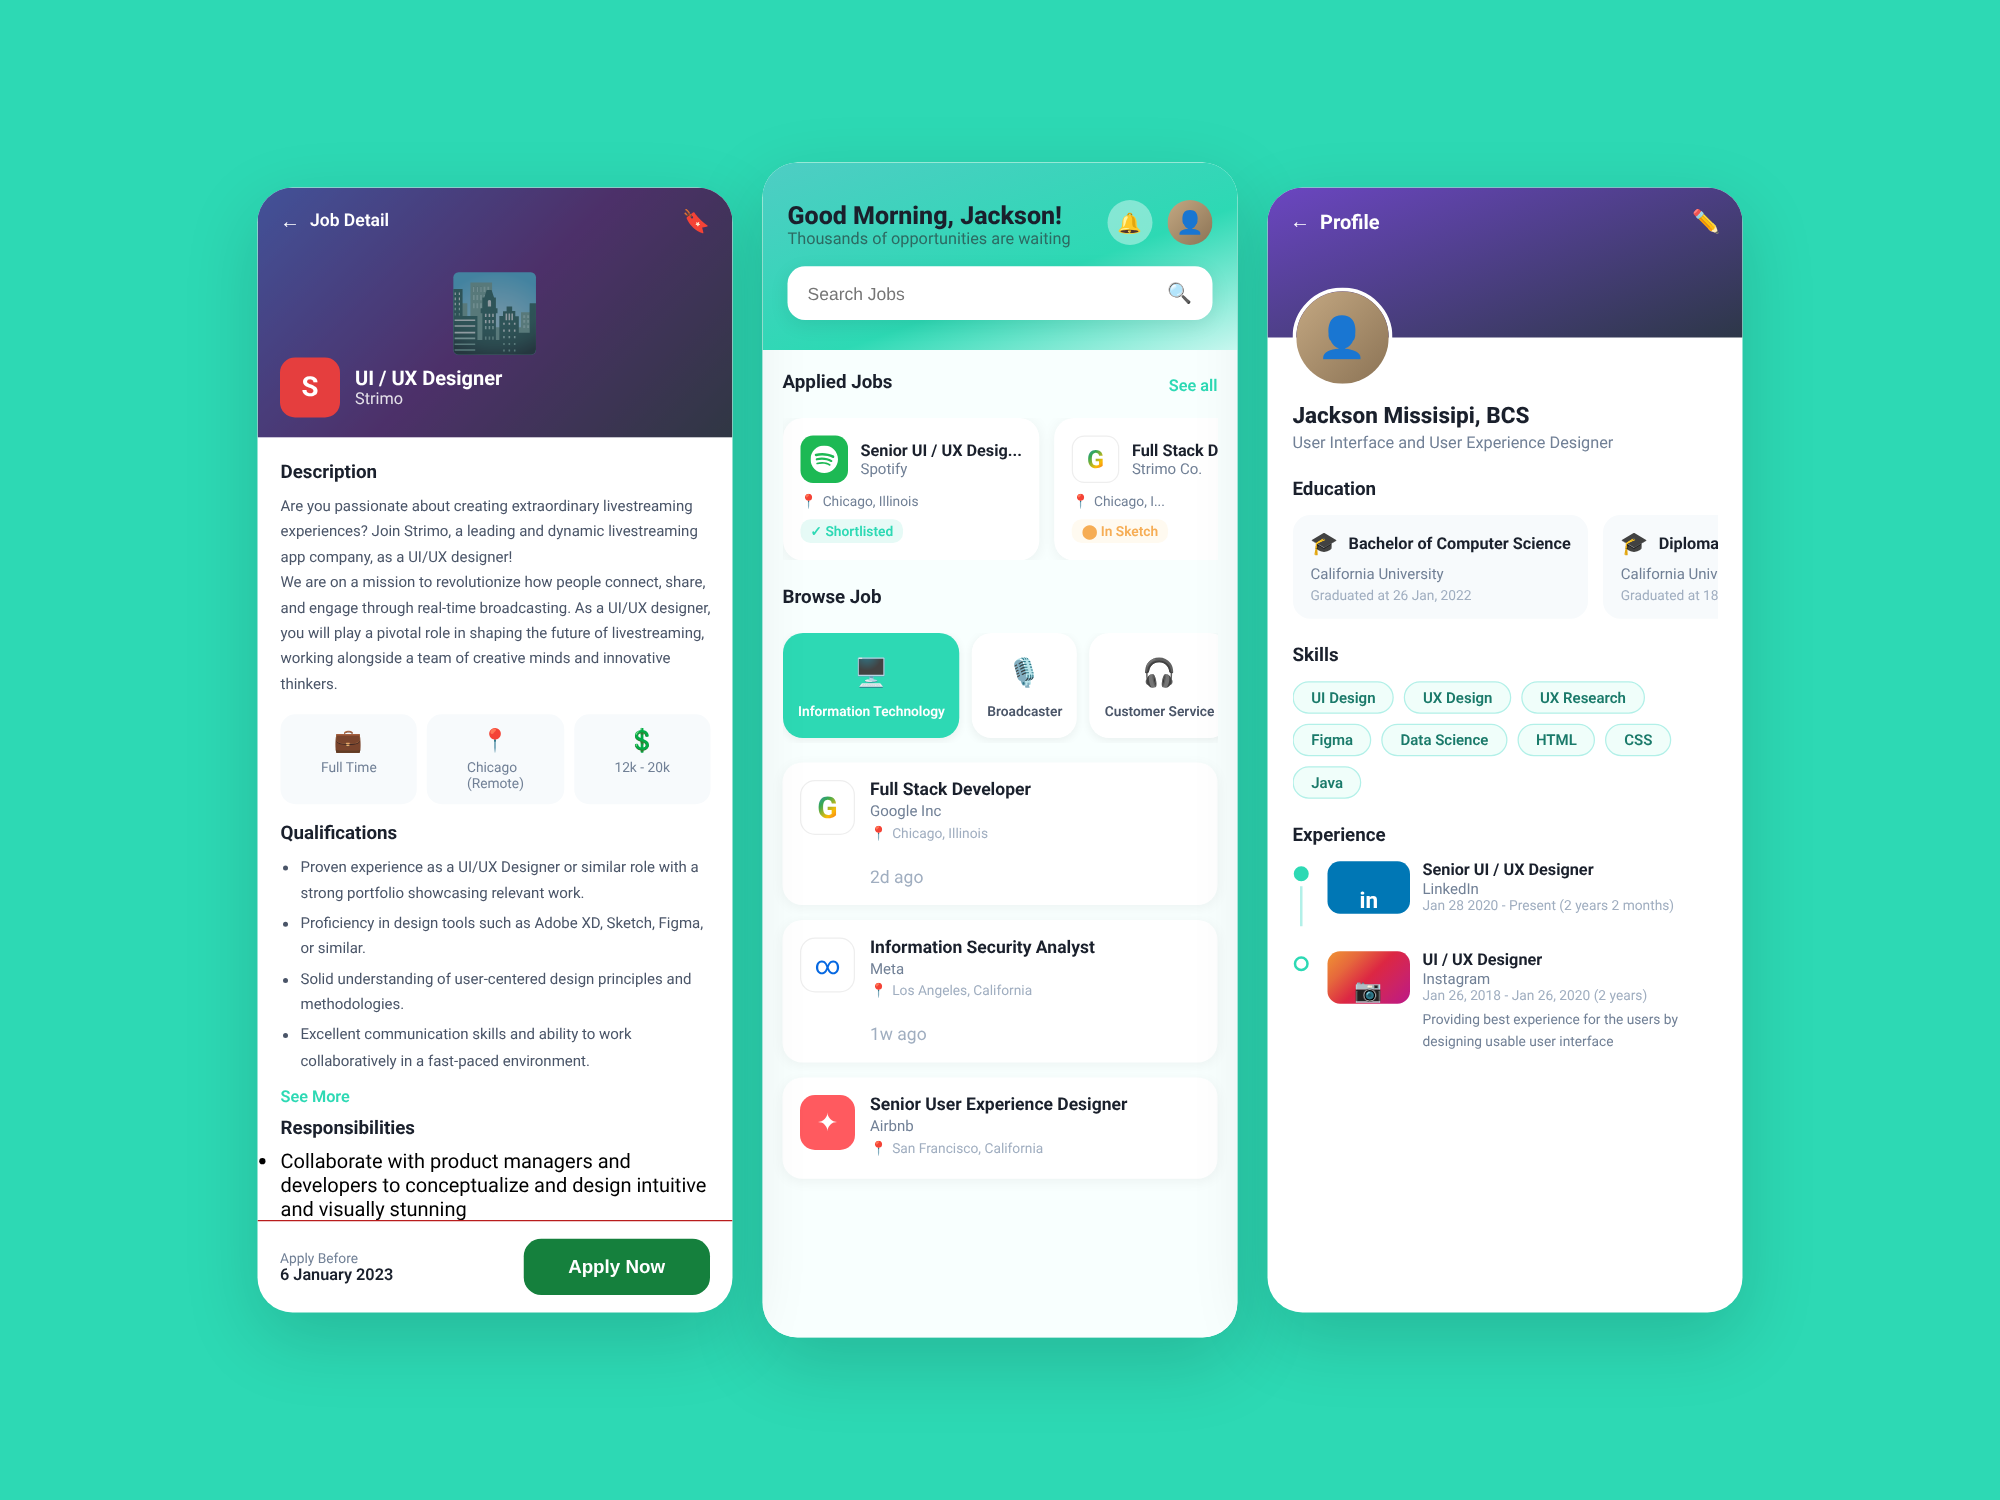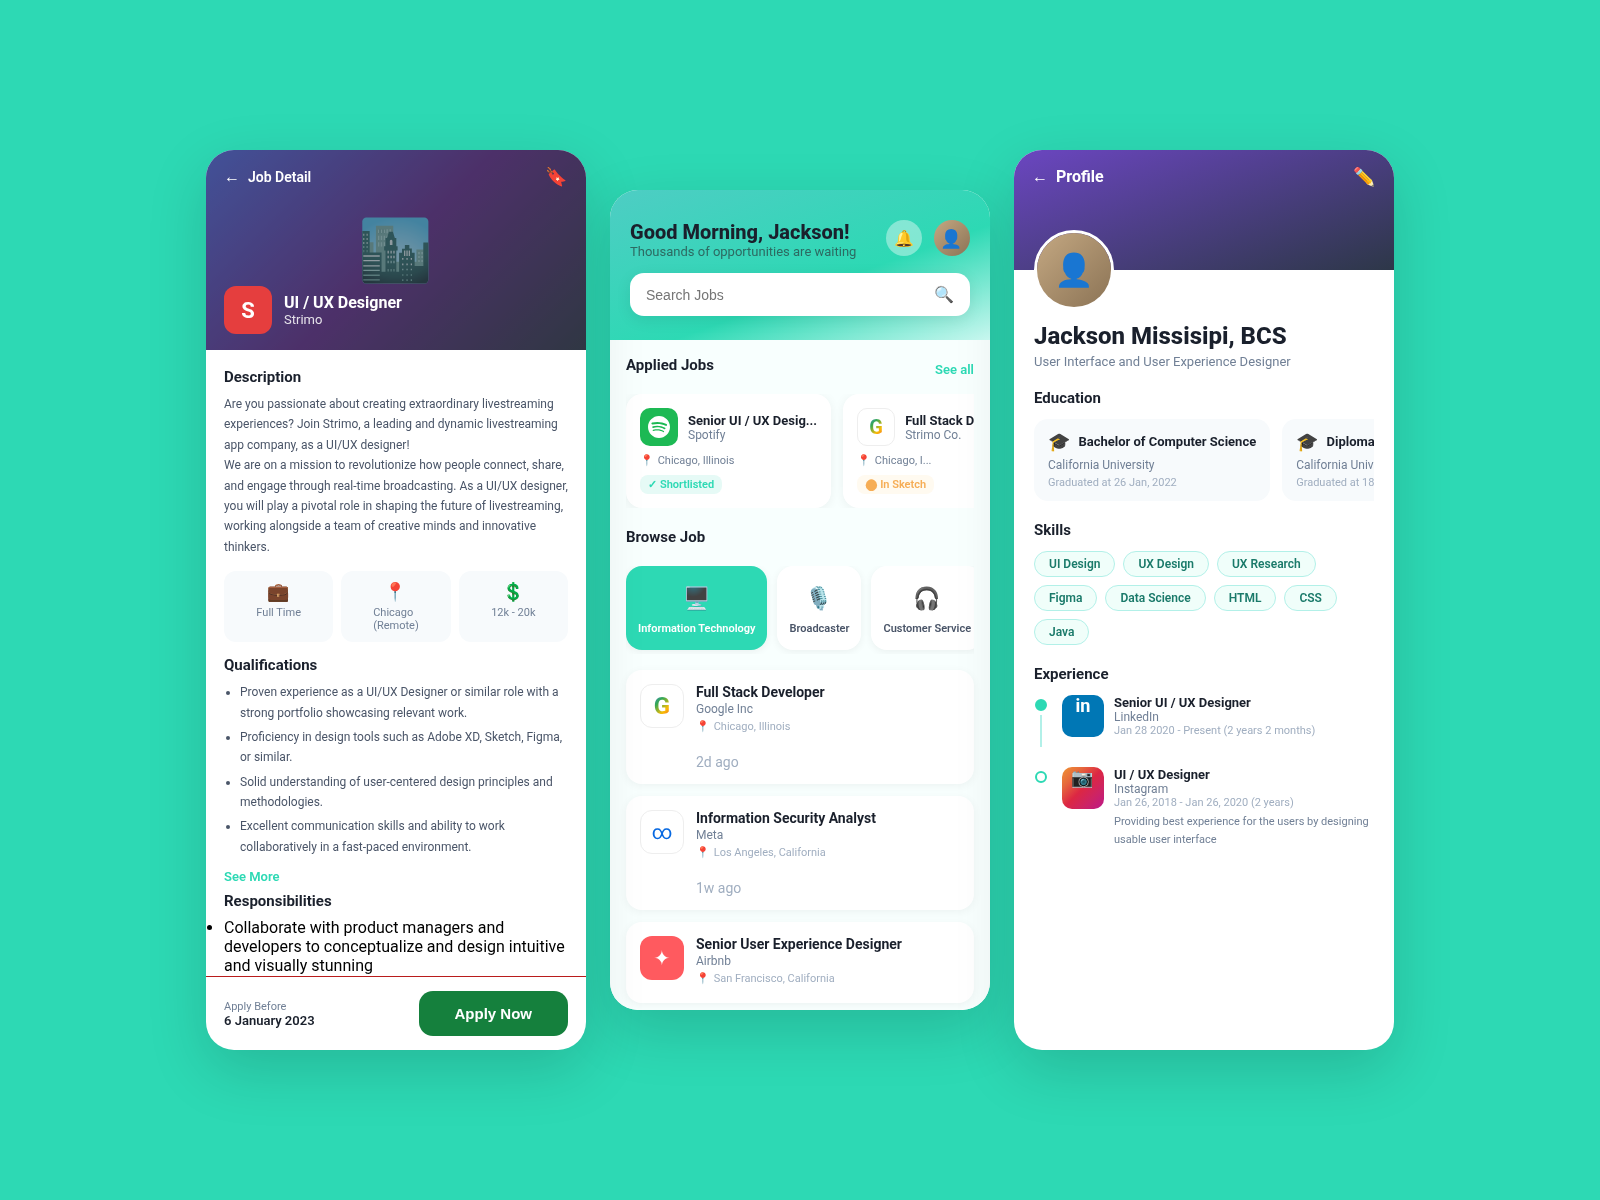--- a/index.html
+++ b/index.html
@@ -165,21 +165,21 @@
       border-radius: 14px;
       padding: 14px 36px;
       font-size: 15px;
       font-weight: 700;
       cursor: pointer;
     }
 
     
     .card2 {
       width: 380px;
-      height: 820px;
+      height: 940px;
       display: flex;
       flex-direction: column;
     }
     .card2-header {
       background: linear-gradient(160deg, #4ecdc4 0%, #2dd9b4 60%, #c8f7ef 100%);
       padding: 30px 20px 24px;
       position: relative;
       overflow: hidden;
       flex-shrink: 0;
     }
@@ -413,21 +413,21 @@
     }
 
     .card3-body {
       flex: 1;
       overflow-y: auto;
       padding: 52px 20px 20px;
       scrollbar-width: none;
     }
     .card3-body::-webkit-scrollbar { display: none; }
 
-    .profile-name { font-size: 24px; font-weight: 800; color: #1a202c; margin-bottom: 4px; }
+    .profile-name { font-size: 18px; font-weight: 800; color: #1a202c; margin-bottom: 4px; }
     .profile-role { font-size: 13px; color: #718096; margin-bottom: 20px; }
 
     .profile-section-title {
       font-size: 15px;
       font-weight: 700;
       color: #1a202c;
       margin-bottom: 12px;
     }
 
     .education-row {
@@ -494,23 +494,23 @@
     }
     .exp-dot.filled { background: #2dd9b4; }
     .exp-line {
       flex: 1;
       width: 2px;
       background: #b2f0e8;
       margin-top: 4px;
     }
     .exp-content { flex: 1; }
     .exp-logo {
-      width: 42px; height: 42px;
+      width: 66px; height: 42px;
       border-radius: 10px;
-      display: flex; align-items: flex-start; justify-content: center;
+      display: flex; align-items: flex-end; justify-content: center;
       font-size: 20px;
       flex-shrink: 0;
       overflow: hidden;
     }
     .exp-logo-linkedin { background: #0077B5; color: #fff; }
     .exp-logo-instagram { background: linear-gradient(135deg, #f09433, #e6683c, #dc2743, #cc2366, #bc1888); color: #fff; }
     .exp-top-row { display: flex; align-items: flex-start; gap: 10px; margin-bottom: 6px; }
     .exp-title { font-size: 13px; font-weight: 700; color: #1a202c; }
     .exp-company { font-size: 12px; color: #718096; }
     .exp-dates { font-size: 11px; color: #a0aec0; margin-bottom: 4px; }

